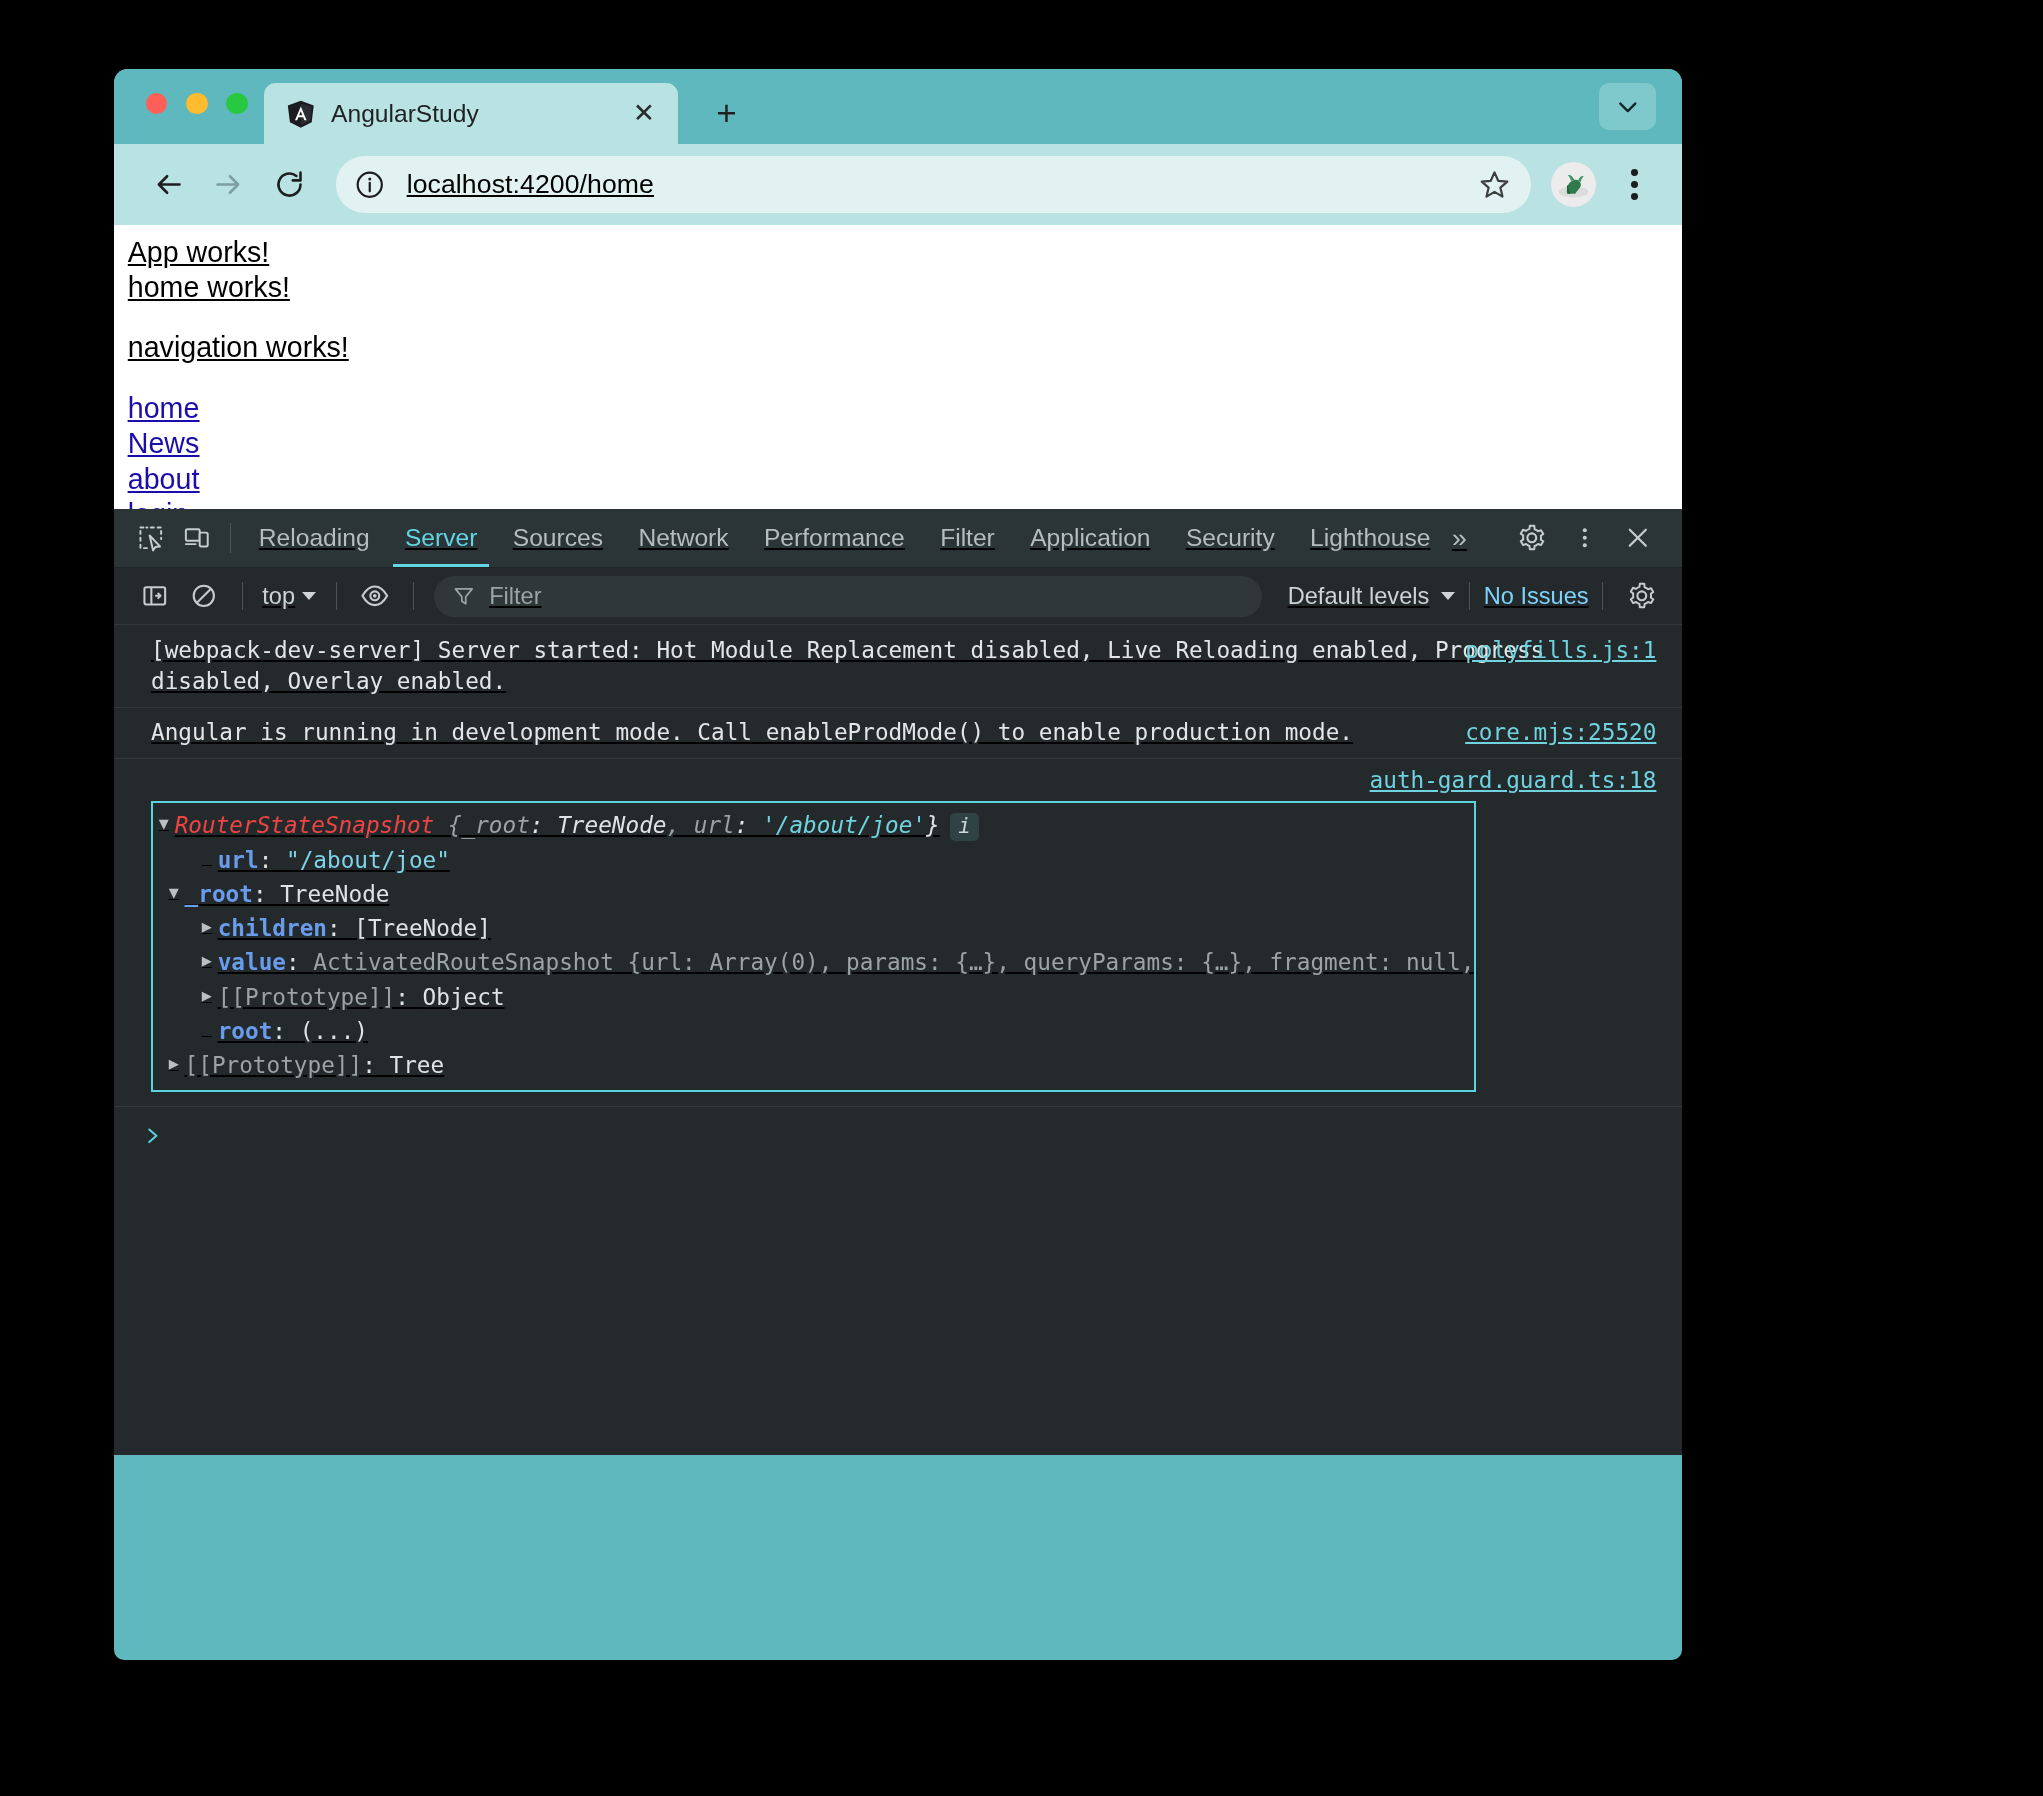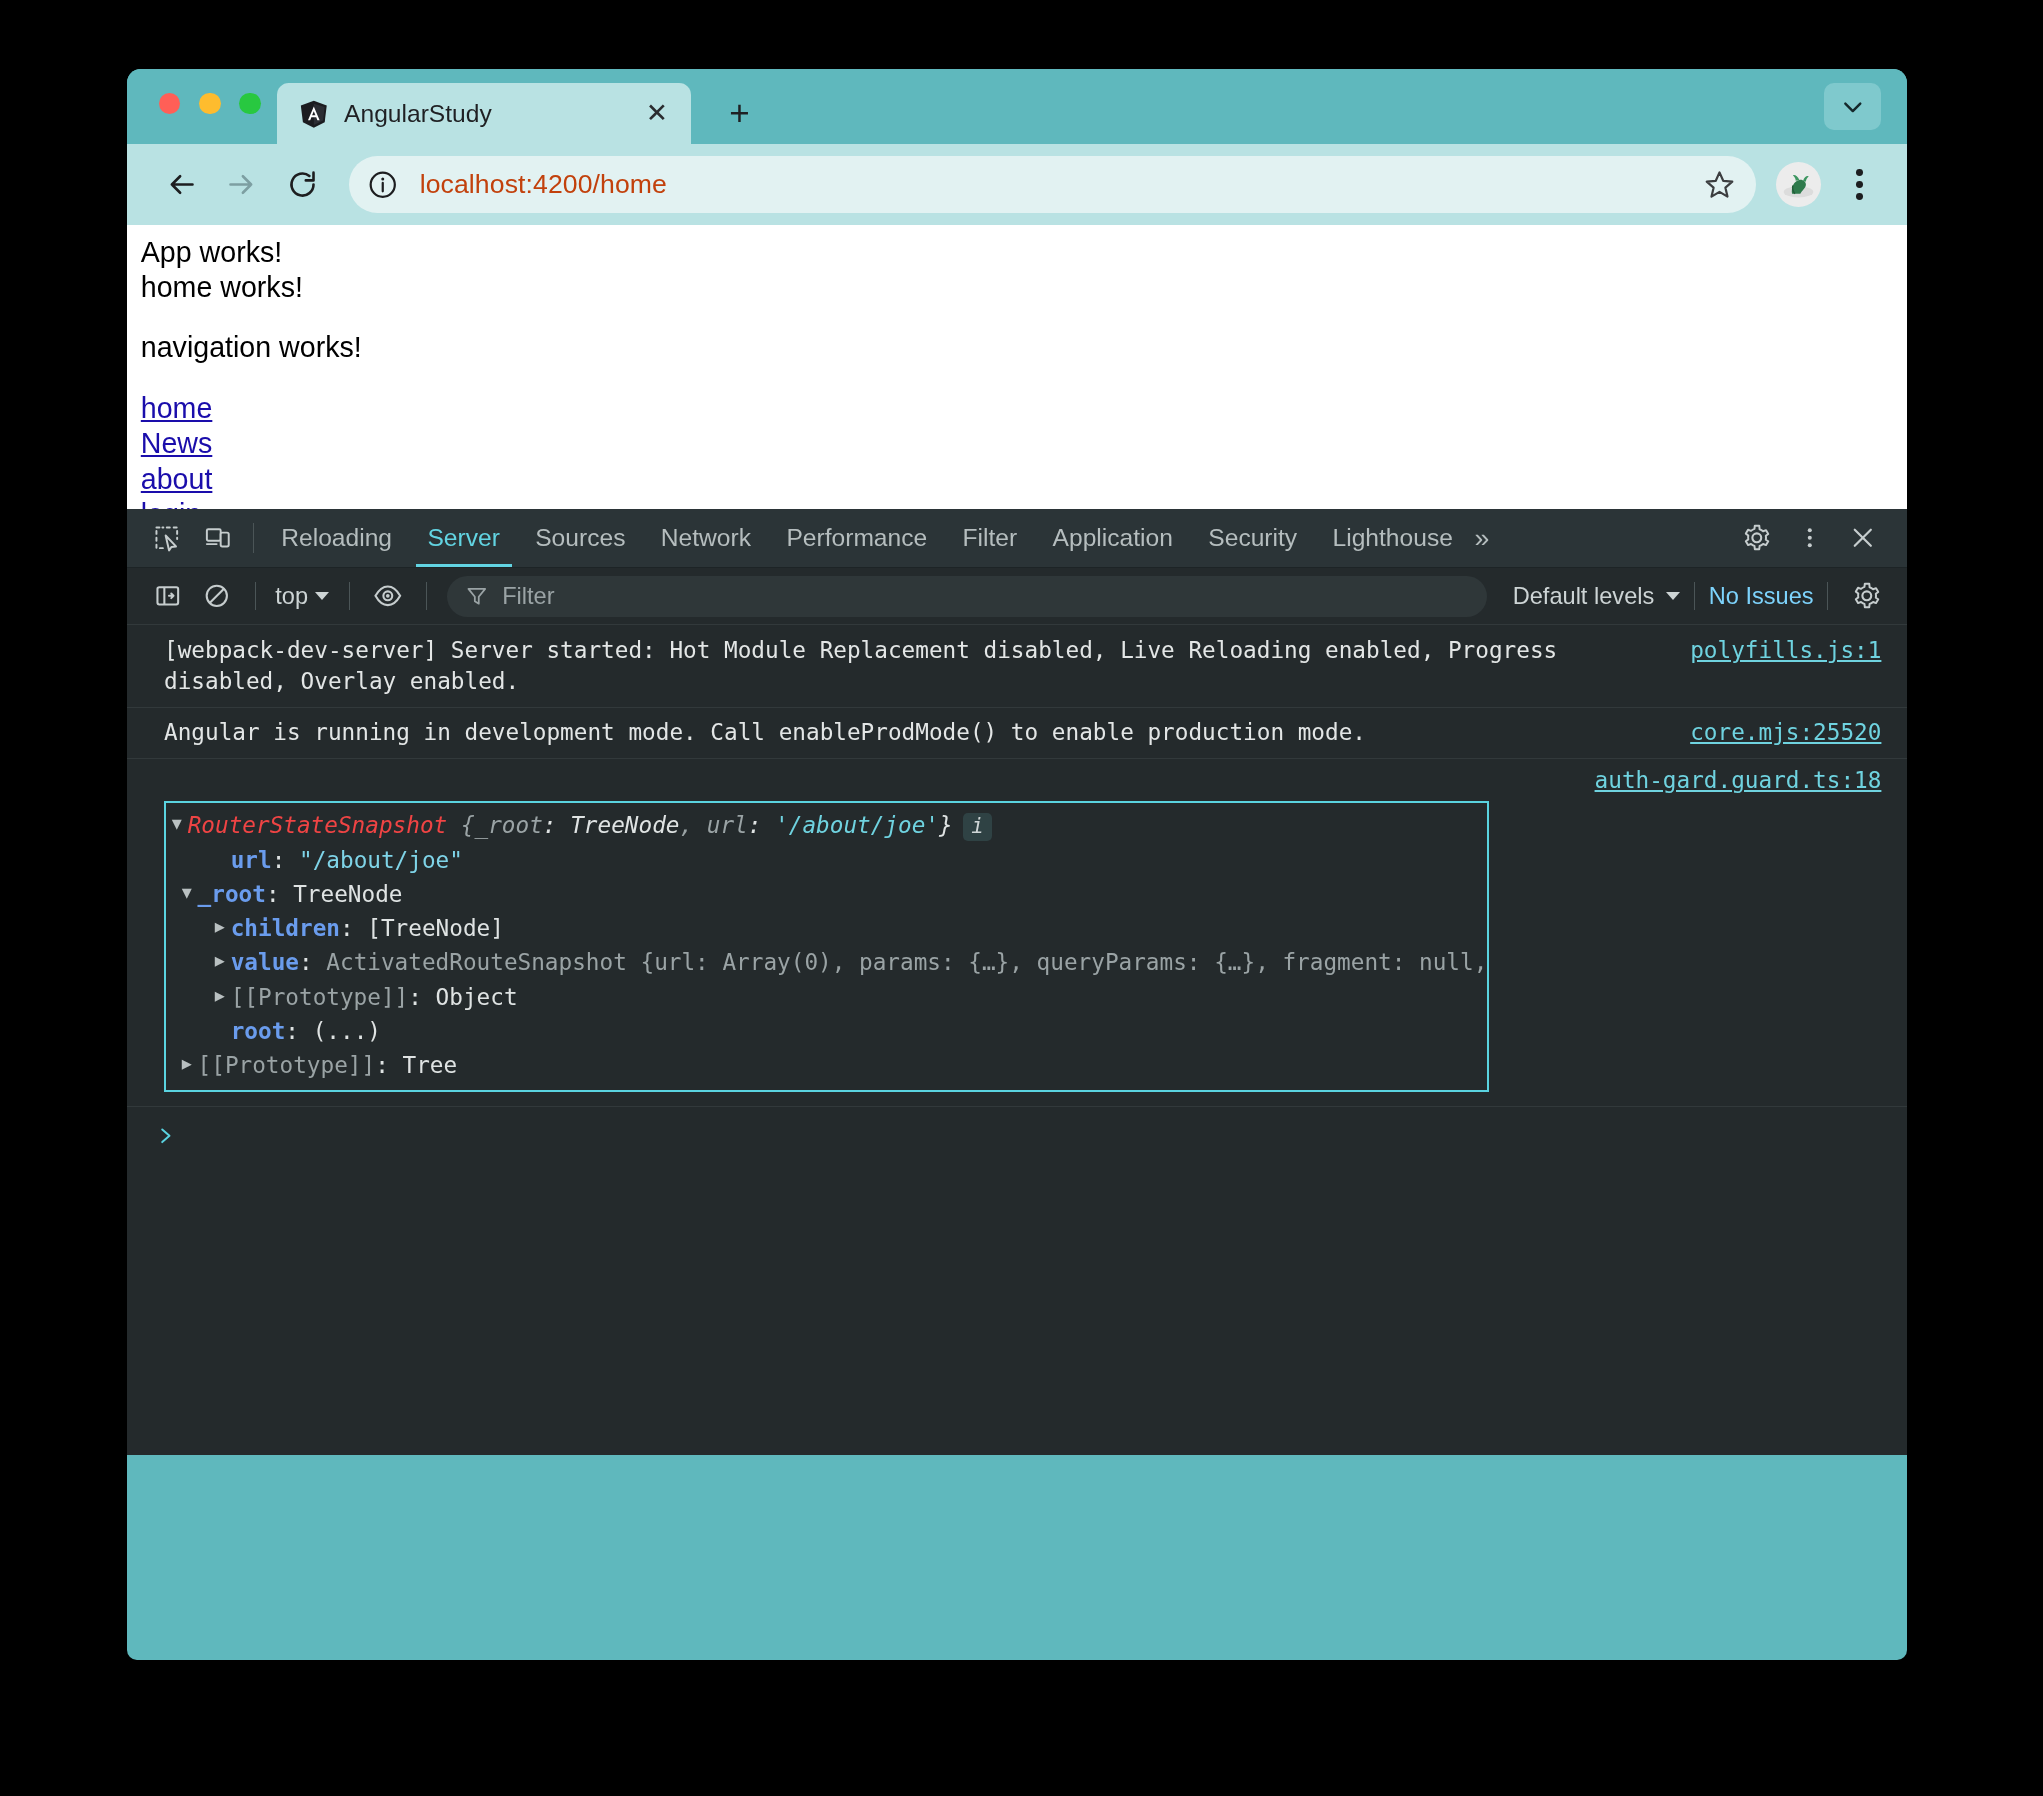--- a/index.html
+++ b/index.html
@@ -4,26 +4,27 @@
 <style>
   * { box-sizing: border-box; margin: 0; padding: 0; }
   html, body {
     width: 2043px; height: 1797px;
     background: #000000;
     font-family: "Liberation Sans", sans-serif;
     overflow: hidden;
   }
   .window {
     position: absolute;
-    left: 127px; top: 69px;
-    width: 1780px; height: 1591px;
+    left: 114px; top: 69px;
+    width: 1568px; height: 1591px;
     background: #5fb8bd;
     border-radius: 13.8px 13.8px 9.9px 9.9px;
     overflow: hidden;
     box-shadow: 0 5.9px 33px rgba(0,0,0,.5);
+    text-decoration: underline;
   }
 
   
   .tabstrip {
     position: relative;
     height: 75px;
     background: #5fb8bd;
     display: flex;
     align-items: flex-end;
     padding-left: 23.6px;
@@ -108,21 +109,21 @@
   }
   .omni-info {
     width: 43px; height: 43px;
     border-radius: 50%;
     display: flex; align-items: center; justify-content: center;
     flex: 0 0 43px;
   }
   .omni-url {
     flex: 1;
     font-size: 26.6px;
-    color: #c2410c;
+    color: #000000;
     padding-left: 15.8px;
     letter-spacing: 0.1px;
     white-space: nowrap; overflow: hidden;
   }
   .omni-star {
     width: 45px; height: 45px;
     display: flex; align-items: center; justify-content: center;
     flex: 0 0 45px;
     margin-right: 3.9px;
   }

